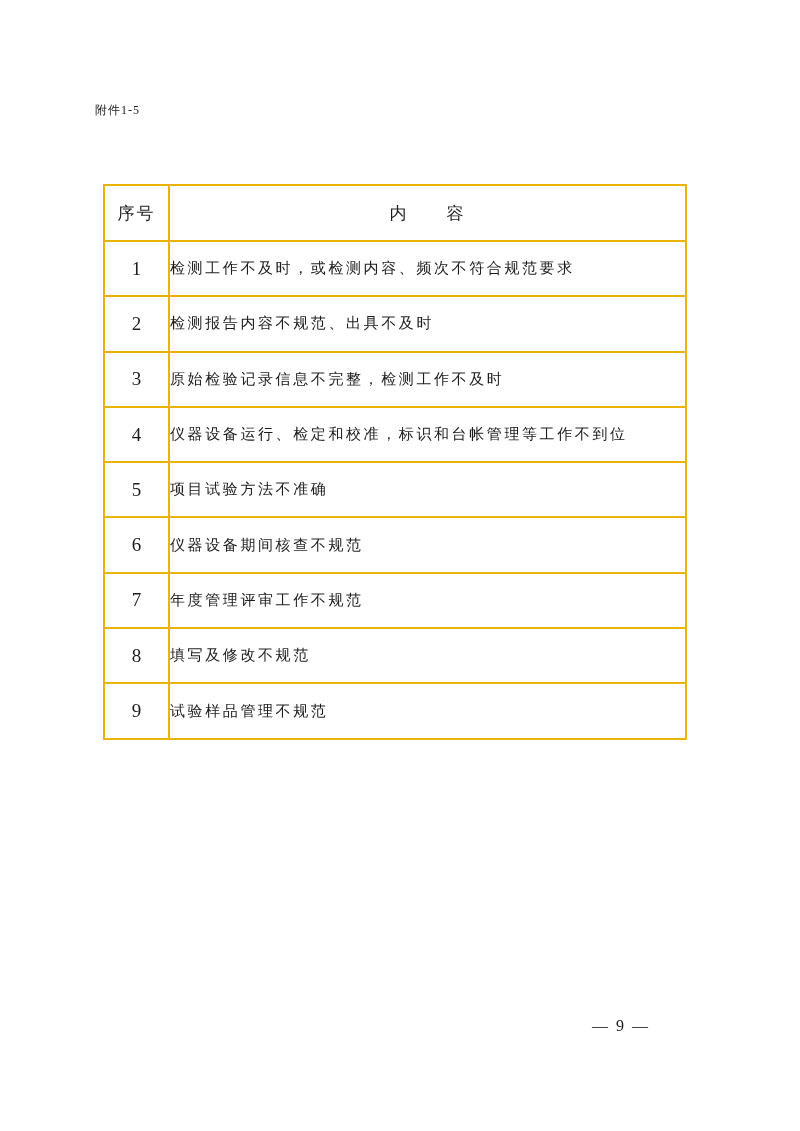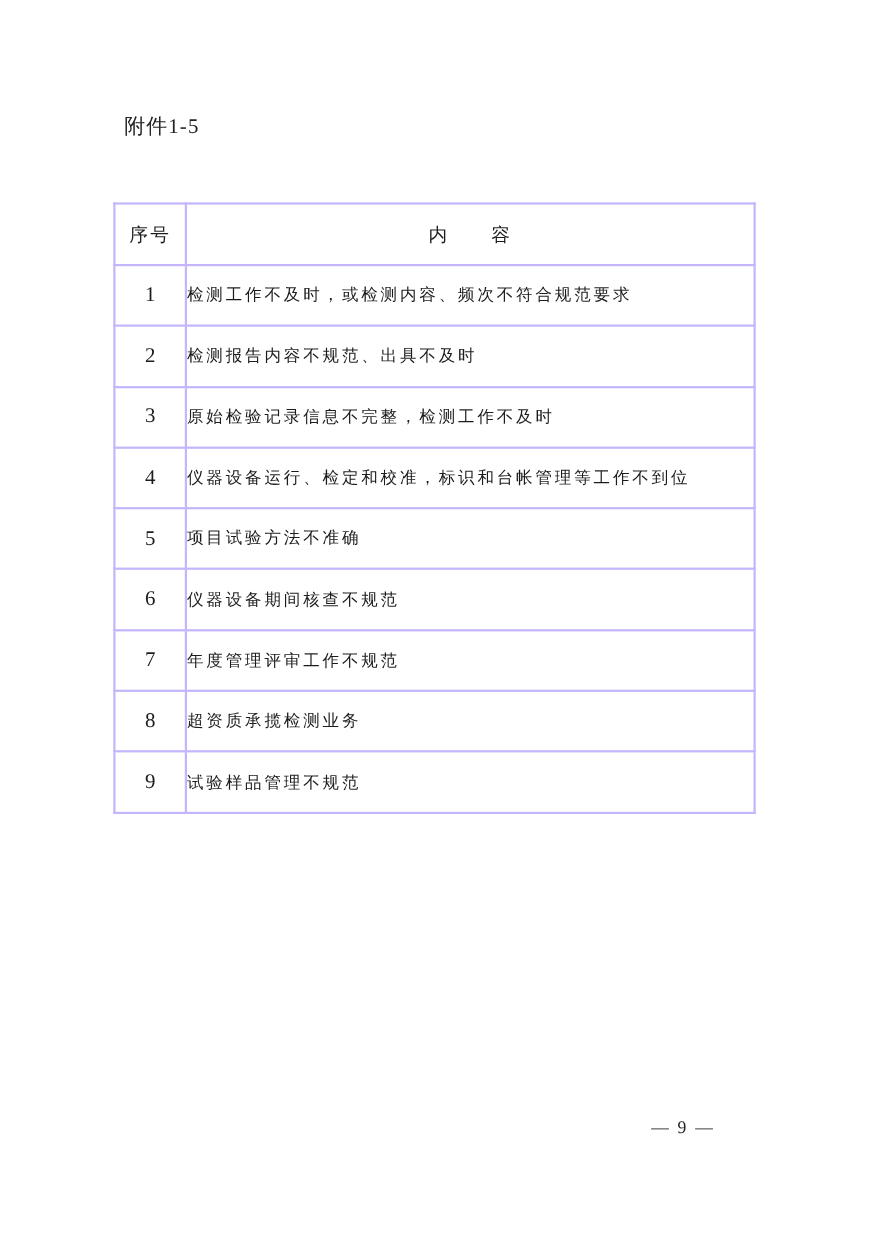--- a/index.html
+++ b/index.html
@@ -14,24 +14,23 @@
     margin: 0 auto;
     background: #ffffff;
     font-family: "Liberation Serif", "DejaVu Serif", serif;
     color: #1f1f1f;
     overflow: hidden;
   }
   .attachment-label {
     position: absolute;
     left: 95px;
     top: 102px;
-    font-size: 19px;
+    font-size: 12px;
     letter-spacing: 1px;
     color: #222;
-    margin-left: 18px;
   }
   .doc-title {
     position: absolute;
     left: 0;
     top: 146px;
     width: 790px;
     text-align: center;
     font-size: 21px;
     font-weight: bold;
     letter-spacing: 0.5px;
@@ -39,21 +38,21 @@
   }
   table.main-table {
     position: absolute;
     left: 103px;
     top: 184px;
     width: 582px;
     border-collapse: collapse;
     table-layout: fixed;
   }
   table.main-table td, table.main-table th {
-    border: 2px solid #c4b5fd;
+    border: 2px solid #eab308;
     padding: 0;
     vertical-align: middle;
     background: #ffffff;
   }
   .col-index { width: 65px; }
   .col-content { width: 517px; }
   tr.header-row td { height: 54px; }
   tr.data-row td { height: 53.3px; }
   .index-cell {
     text-align: center;
@@ -133,21 +132,21 @@
       <tr class="data-row">
         <td class="index-cell">6</td>
         <td class="content-cell">仪器设备期间核查不规范</td>
       </tr>
       <tr class="data-row">
         <td class="index-cell">7</td>
         <td class="content-cell">年度管理评审工作不规范</td>
       </tr>
       <tr class="data-row">
         <td class="index-cell">8</td>
-        <td class="content-cell">超资质承揽检测业务</td>
+        <td class="content-cell">填写及修改不规范</td>
       </tr>
       <tr class="data-row">
         <td class="index-cell">9</td>
         <td class="content-cell">试验样品管理不规范</td>
       </tr>
     </tbody>
   </table>
 
   <div class="page-number">— 9 —</div>
 

